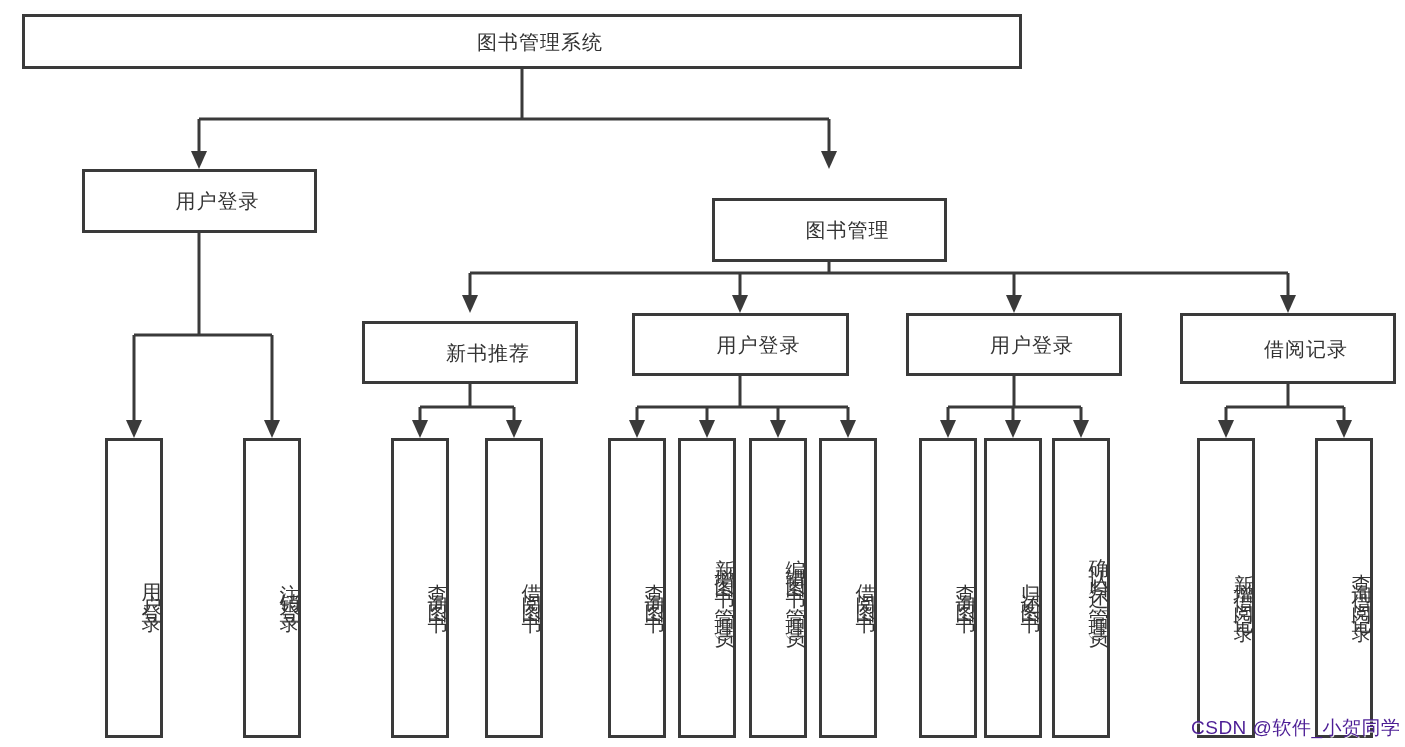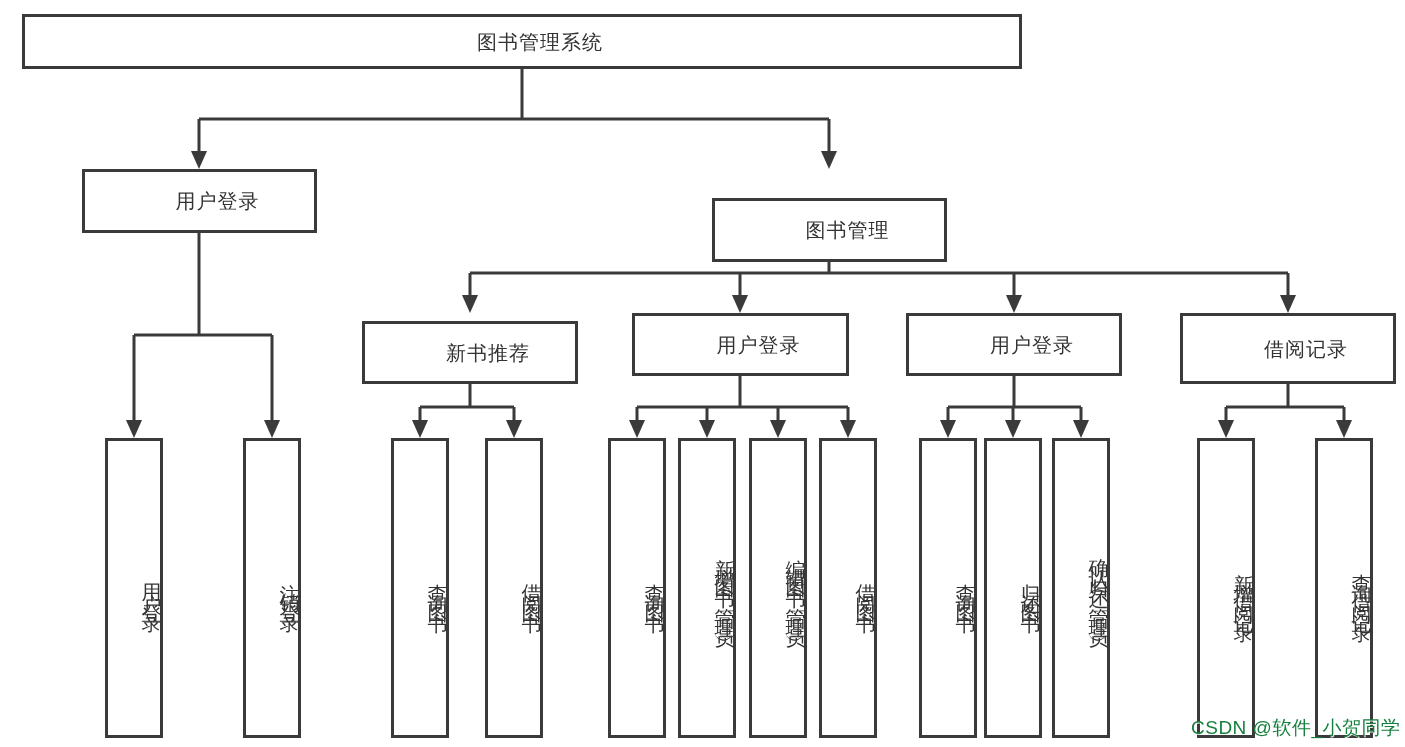--- a/index.html
+++ b/index.html
@@ -14,21 +14,21 @@
     z-index:2; line-height:1;padding-left:36px;
   }
   .hnode { font-size:20px; letter-spacing:1px; }
   .vnode {
     font-size:20px;
     writing-mode:vertical-rl; text-orientation:mixed;
     letter-spacing:10px;
   }
   .watermark {
     position:absolute; z-index:3; left:1191px; top:715px;
-    font-size:19px; color:#15803d; letter-spacing:0.5px; white-space:nowrap;
+    font-size:19px; color:#4c1d95; letter-spacing:0.5px; white-space:nowrap;
     text-shadow:1px 1px 0 rgba(255,255,255,0.85);
   }
 </style>
 </head>
 <body>
 
 <div class="canvas">
 
   <svg class="connectors" width="1405" height="747" viewBox="0 0 1405 747" aria-hidden="true">
     <g stroke="#3a3a3a" stroke-width="3" fill="none">

